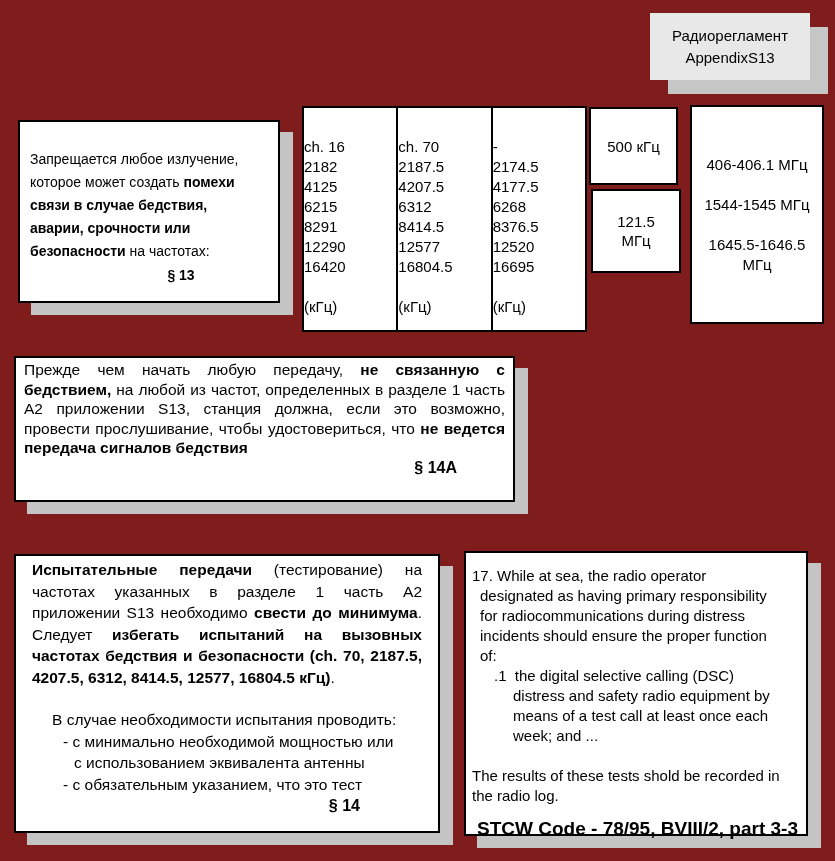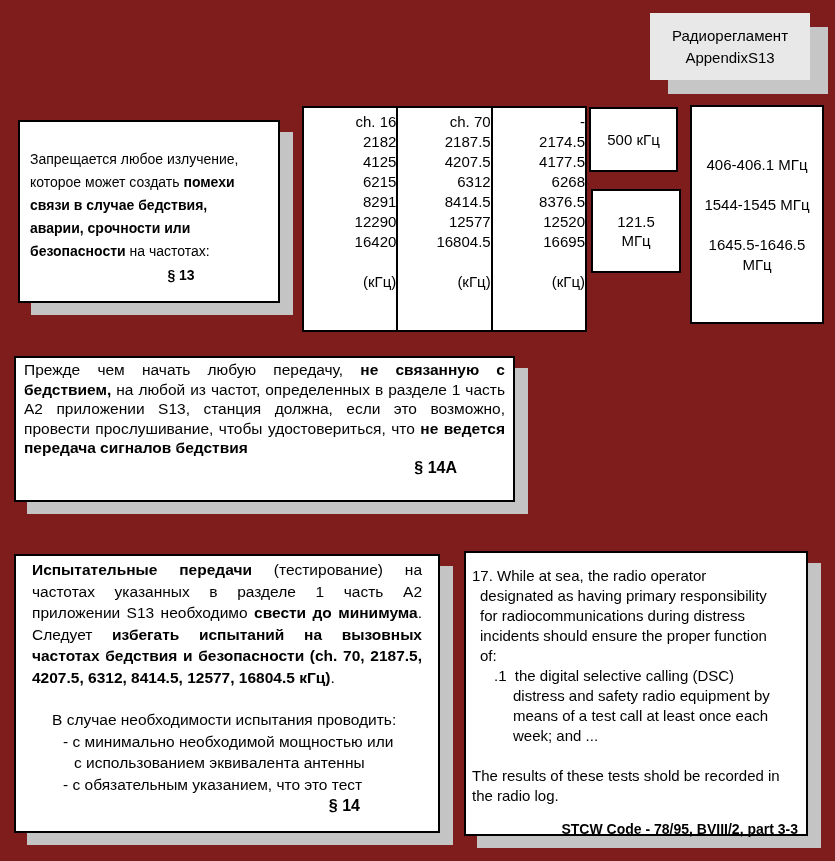--- a/index.html
+++ b/index.html
@@ -36,29 +36,29 @@
   }
   .prohibition-box .ln { white-space:nowrap; }
   .prohibition-ref { font-weight:bold; text-align:center; padding-left:60px; margin-top:1px; }
 
   
   .freq-table {
     left:302px; top:106px; width:285px; height:226px;
     display:flex;
   }
   .freq-col {
-    flex:1 1 0; text-align:right;
-    font-size:15px; line-height:20px; padding-top:4px;
+    flex:1 1 0; text-align:left;
+    font-size:15px; line-height:20px; padding-top:29px;
   }
   .freq-col + .freq-col { border-left:2px solid #000000; }
   .freq-col .ln { height:20px; }
 
   
   .freq500-box {
-    left:589px; top:107px; width:89px; height:65px;
+    left:589px; top:107px; width:89px; height:78px;
     display:flex; align-items:center; justify-content:center;
     font-size:15px;
   }
   .freq121-box {
     left:591px; top:189px; width:90px; height:84px;
     display:flex; flex-direction:column; align-items:center; justify-content:center;
     font-size:15px; line-height:19px;
   }
   .epirb-box {
     left:690px; top:105px; width:134px; height:219px;
@@ -89,21 +89,21 @@
   .test-ref { font-weight:bold; text-align:right; padding-right:62px; font-size:16px; }
 
   
   .stcw-box {
     left:464px; top:551px; width:344px; height:285px;
     padding:13px 6px; font-size:15px; line-height:20px;
   }
   .stcw-para1 { width:296px; padding-left:8px; text-indent:-8px; }
   .stcw-item  { width:268px; margin-left:22px; padding-left:19px; text-indent:-19px; }
   .stcw-results { margin-top:20px; }
-  .stcw-ref { margin-top:13px; font-weight:bold; text-align:right; padding-right:2px; font-size:14px; }
+  .stcw-ref { margin-top:13px; font-weight:bold; text-align:right; padding-right:2px; font-size:19px; }
 
   b { font-weight:bold; }
 </style>
 </head>
 <body>
 
 <div class="canvas">
 
   <div class="box header-box">
     <div>Радиорегламент</div>

